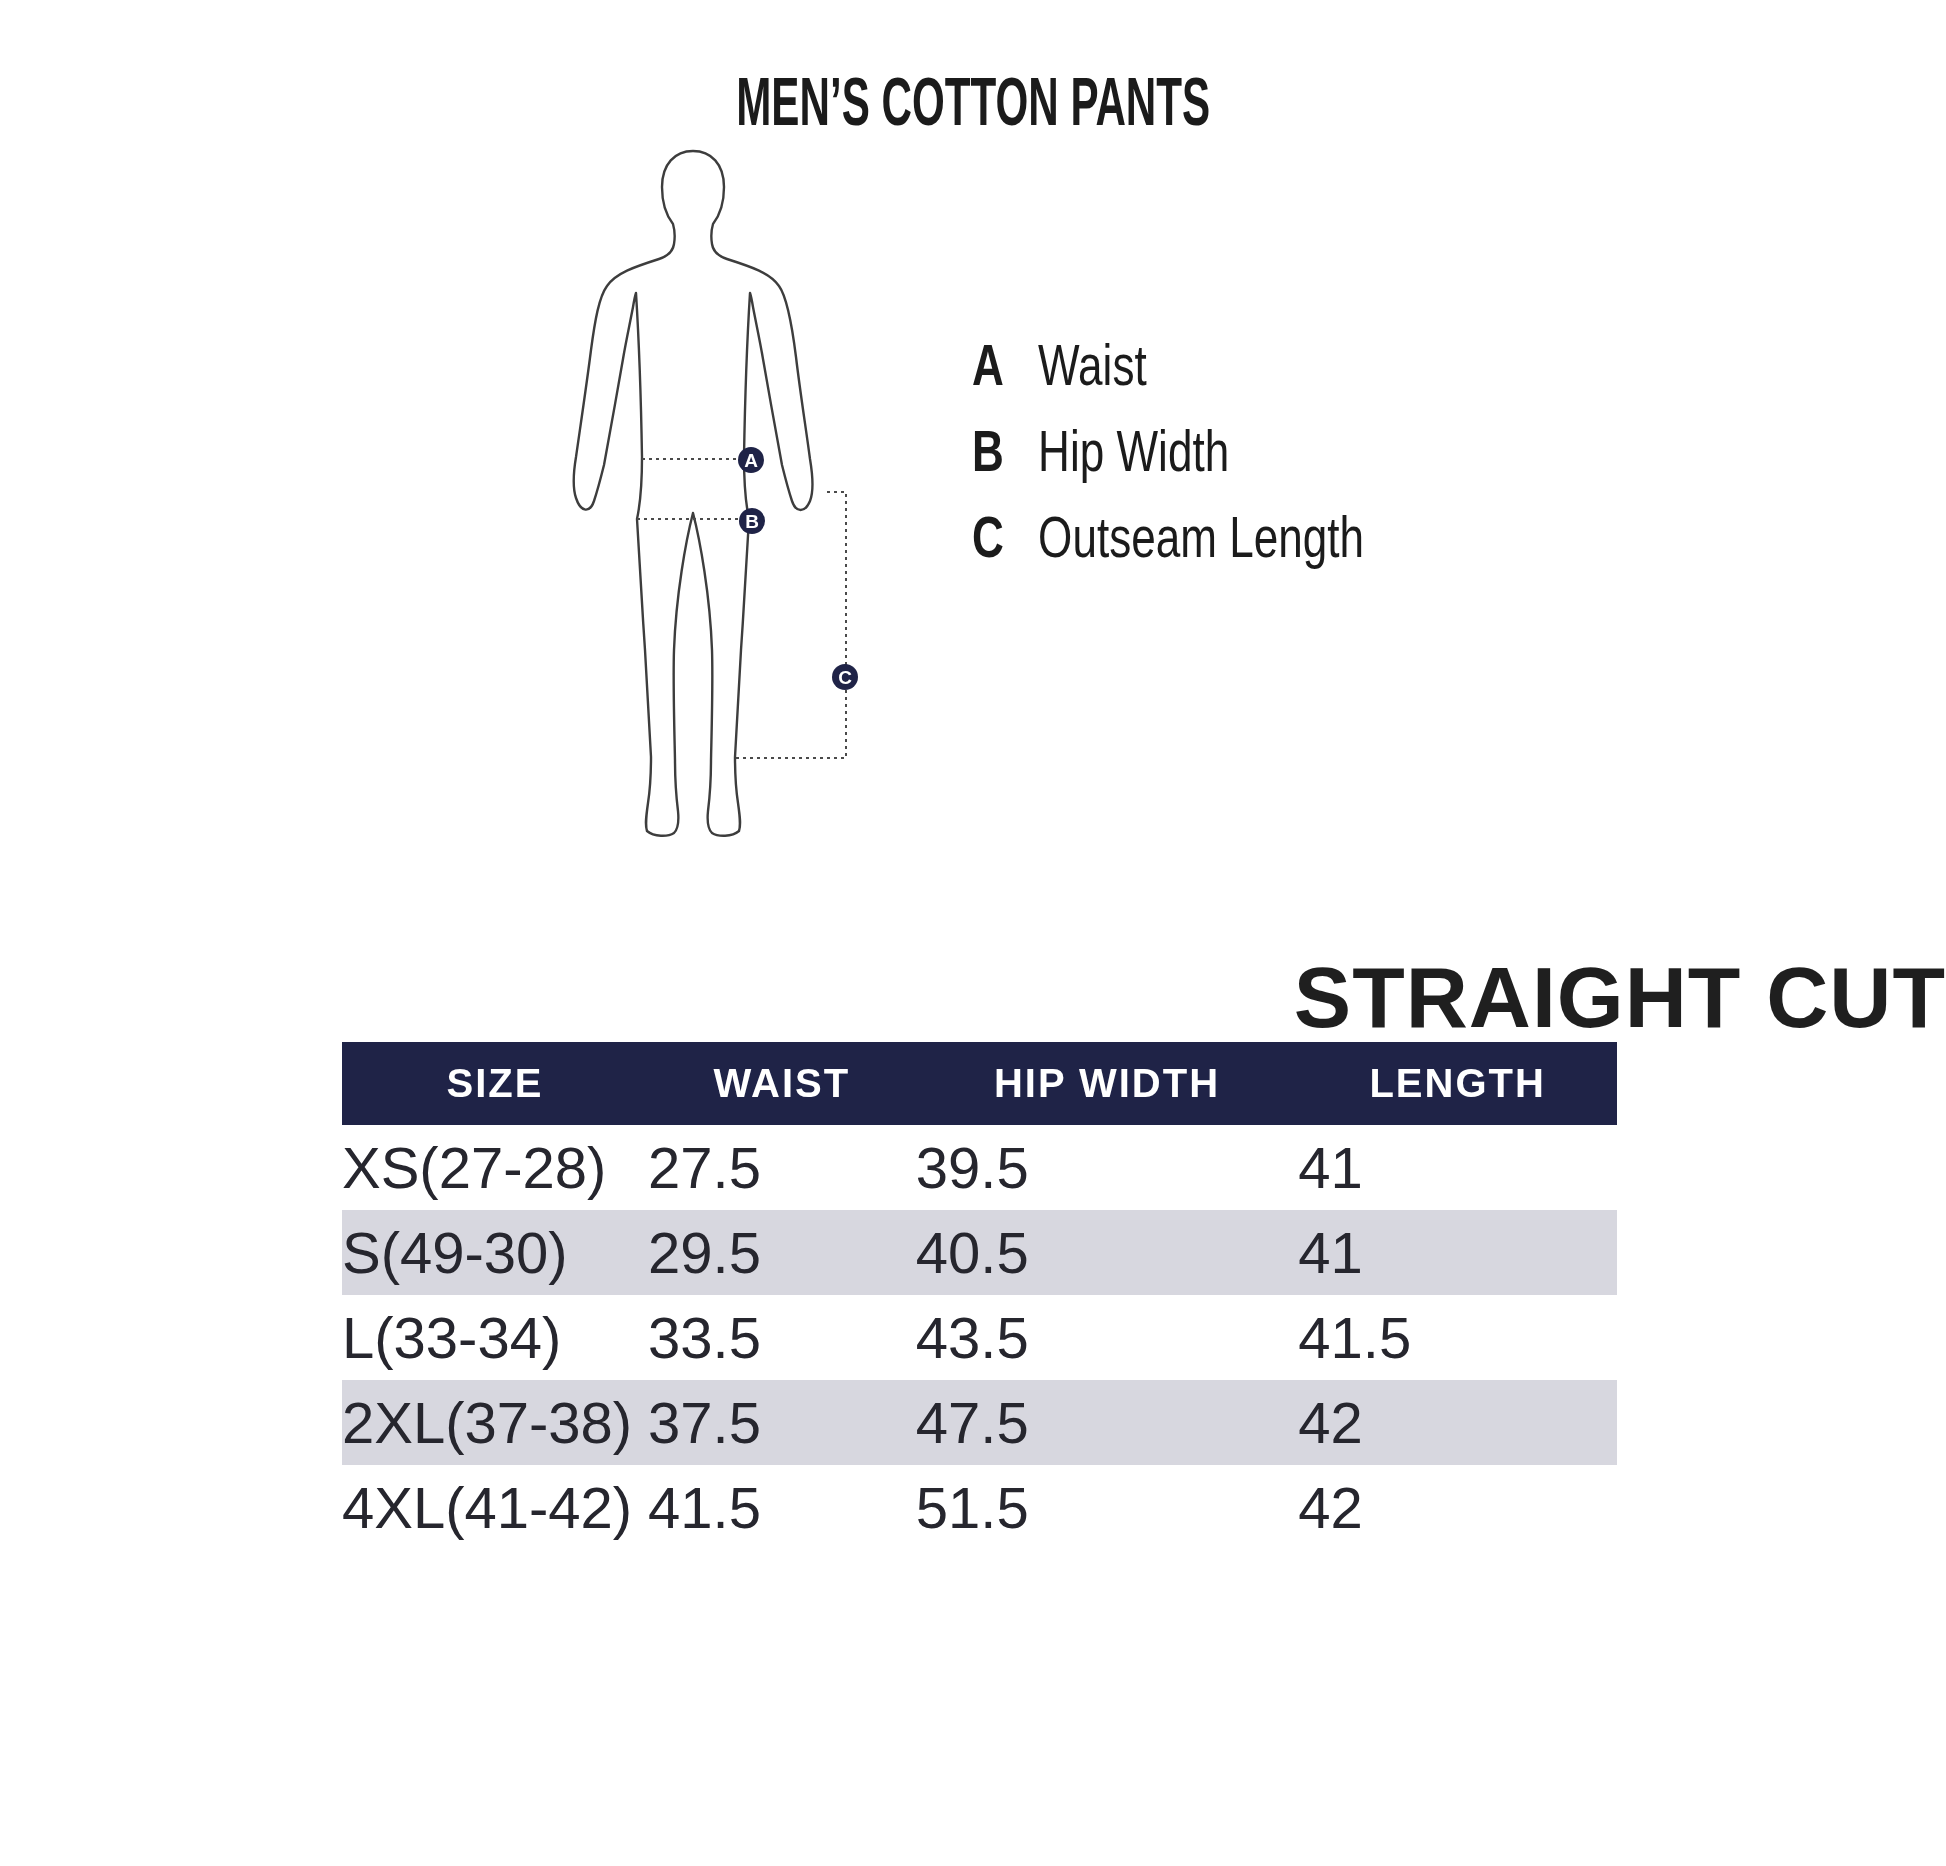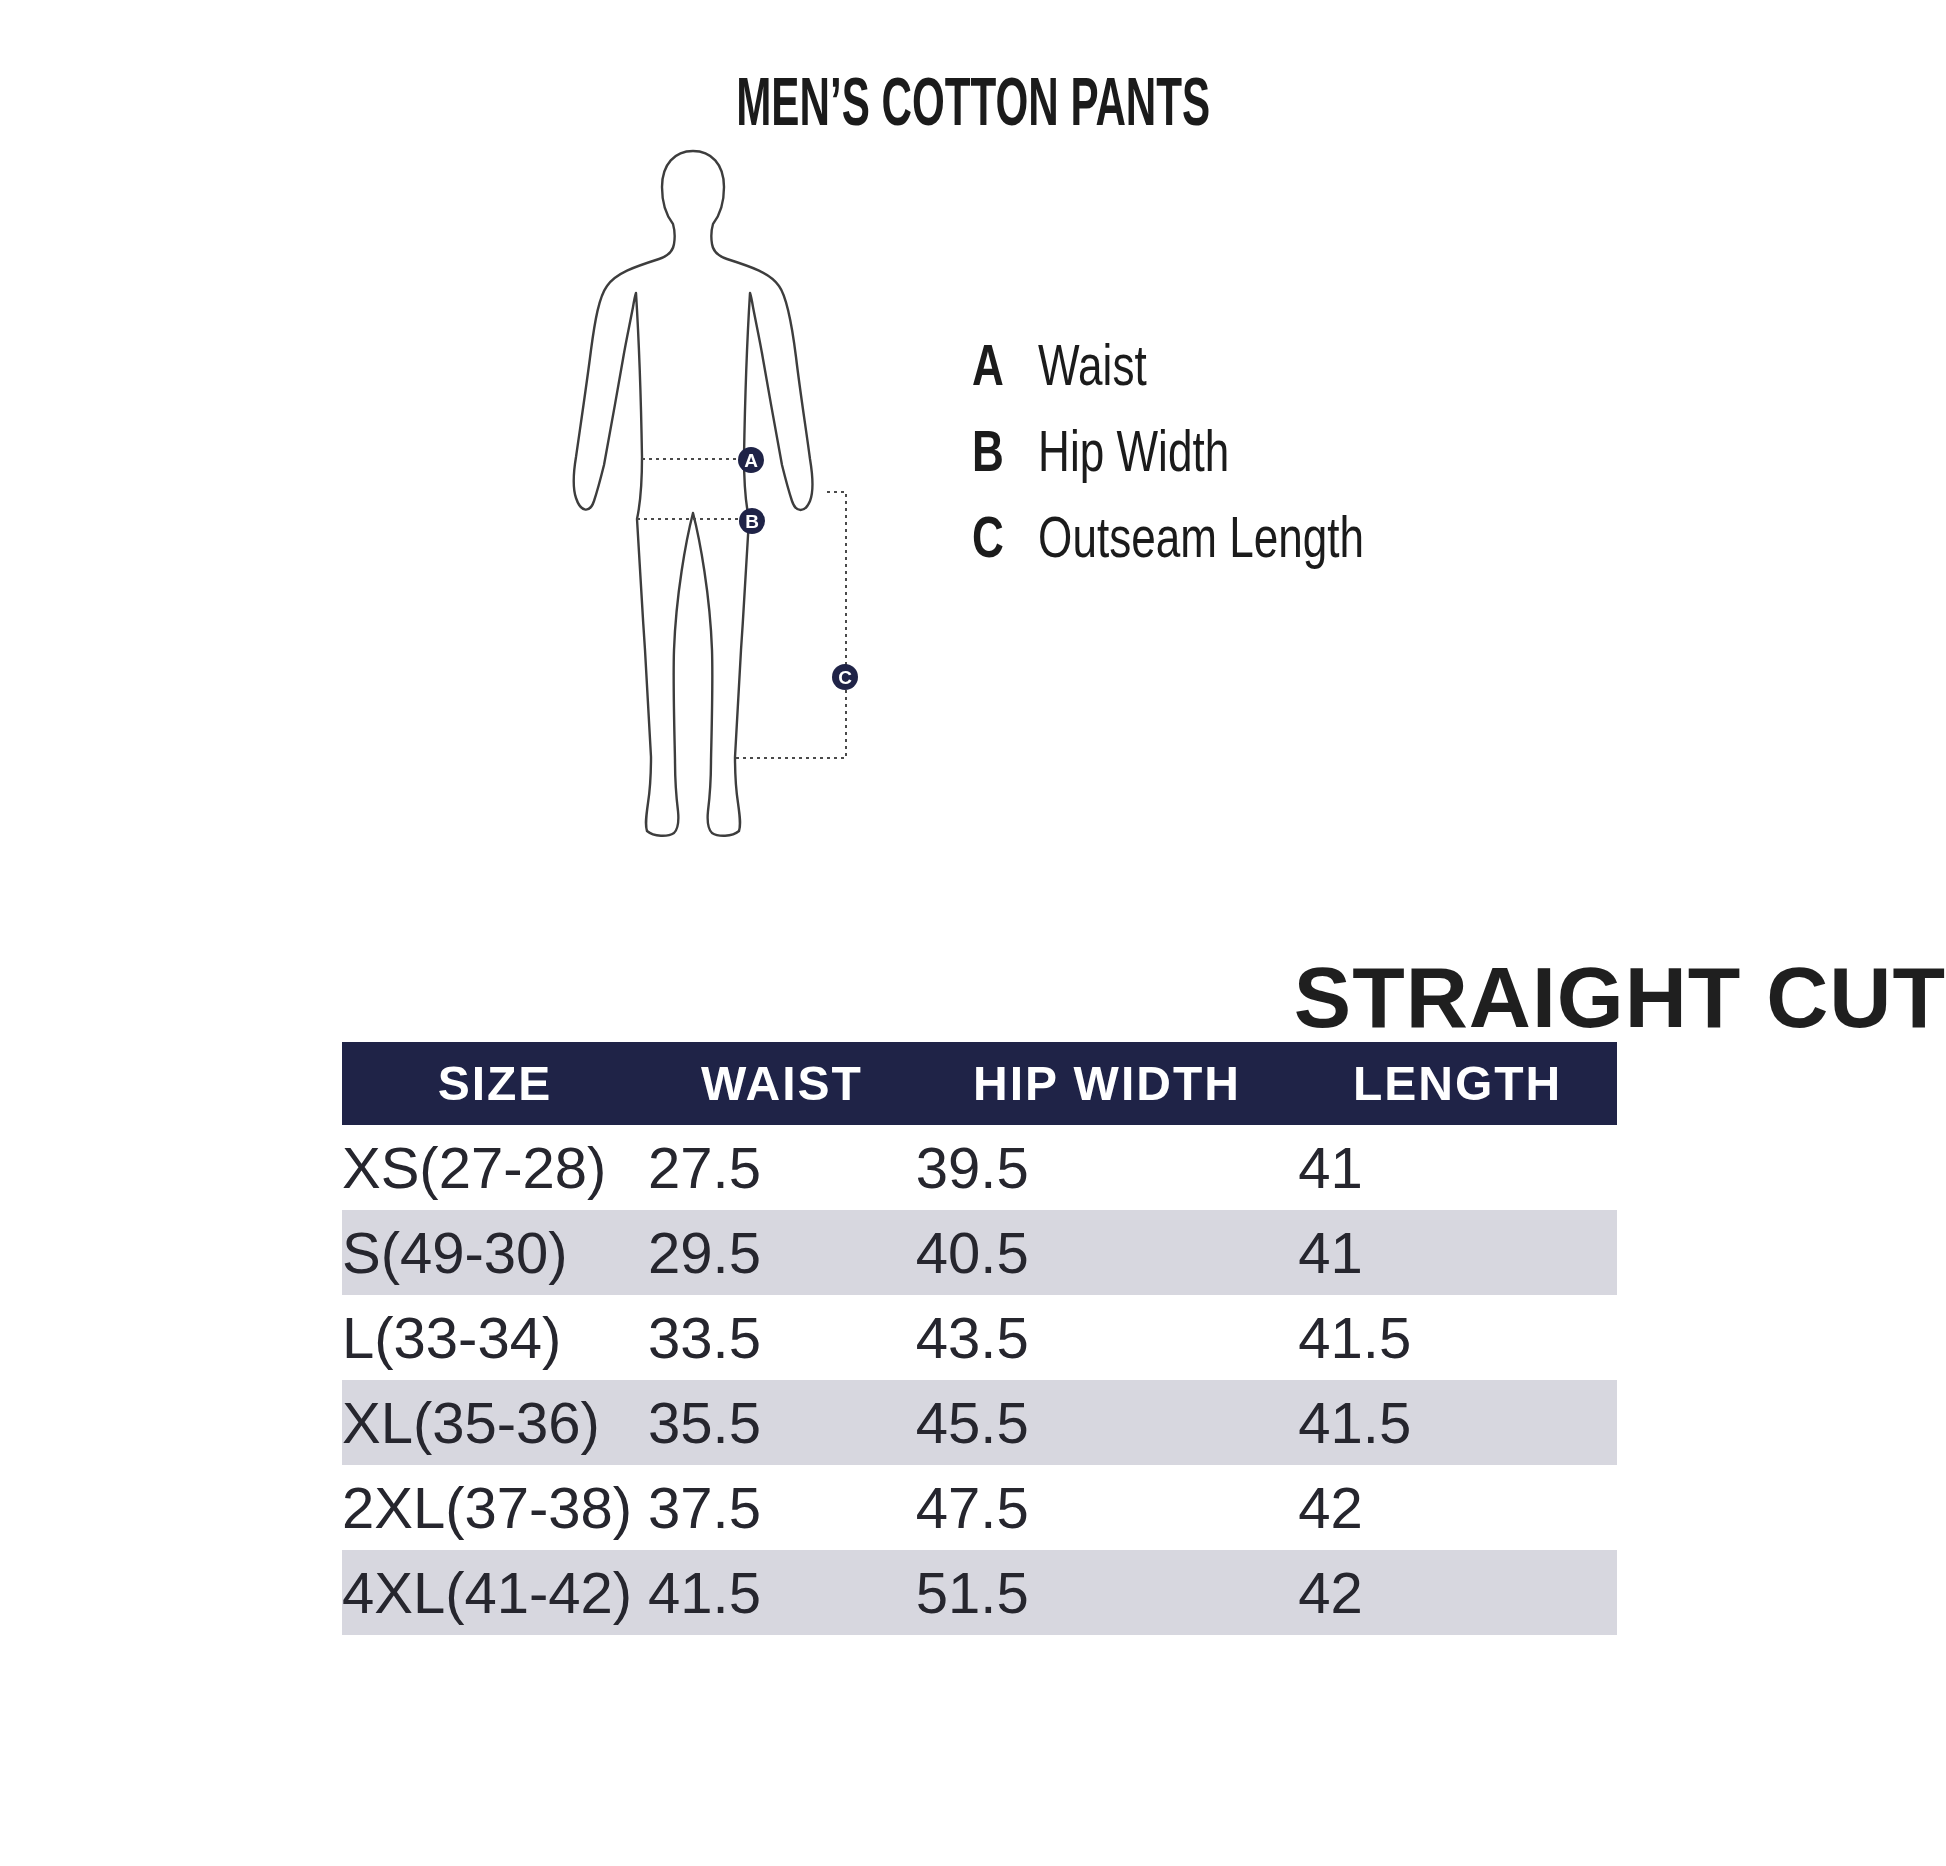--- a/index.html
+++ b/index.html
@@ -23,21 +23,21 @@
   .section-title{
     position:absolute;top:948px;left:0;width:1946px;text-align:right;
     font-size:86px;font-weight:800;letter-spacing:1px;color:#1f1f1f;white-space:nowrap;
   }
   table.size-table{
     position:absolute;left:342px;top:1042px;width:1275px;
     border-collapse:collapse;table-layout:fixed;
   }
   table.size-table thead tr{height:83px;background:#1f2347;}
   table.size-table th{
-    color:#ffffff;font-size:48px;font-weight:700;letter-spacing:2px;
+    color:#ffffff;font-size:40px;font-weight:700;letter-spacing:2px;
     text-align:center;vertical-align:middle;padding:0;
   }
   table.size-table tbody tr{height:85px;background:#ffffff;}
   table.size-table tbody tr:nth-child(even){background:#d7d7df;}
   table.size-table td{
     font-size:58px;font-weight:400;color:#26262e;text-align:left;
     vertical-align:middle;padding:0;white-space:nowrap;
   }
   .outline{fill:#ffffff;stroke:#3d3d3d;stroke-width:2.4;stroke-linejoin:round;}
   .dotted{fill:none;stroke:#4a4a4a;stroke-width:2;stroke-dasharray:3,4;}
@@ -161,26 +161,20 @@
   </tr>
 
 
   <tr>
     <td>L(33-34)</td>
     <td>33.5</td>
     <td>43.5</td>
     <td>41.5</td>
   </tr>
 
-  <tr>
-    <td>XL(35-36)</td>
-    <td>35.5</td>
-    <td>45.5</td>
-    <td>41.5</td>
-  </tr>
 
   <tr>
     <td>2XL(37-38)</td>
     <td>37.5</td>
     <td>47.5</td>
     <td>42</td>
   </tr>
 
 
   <tr>

